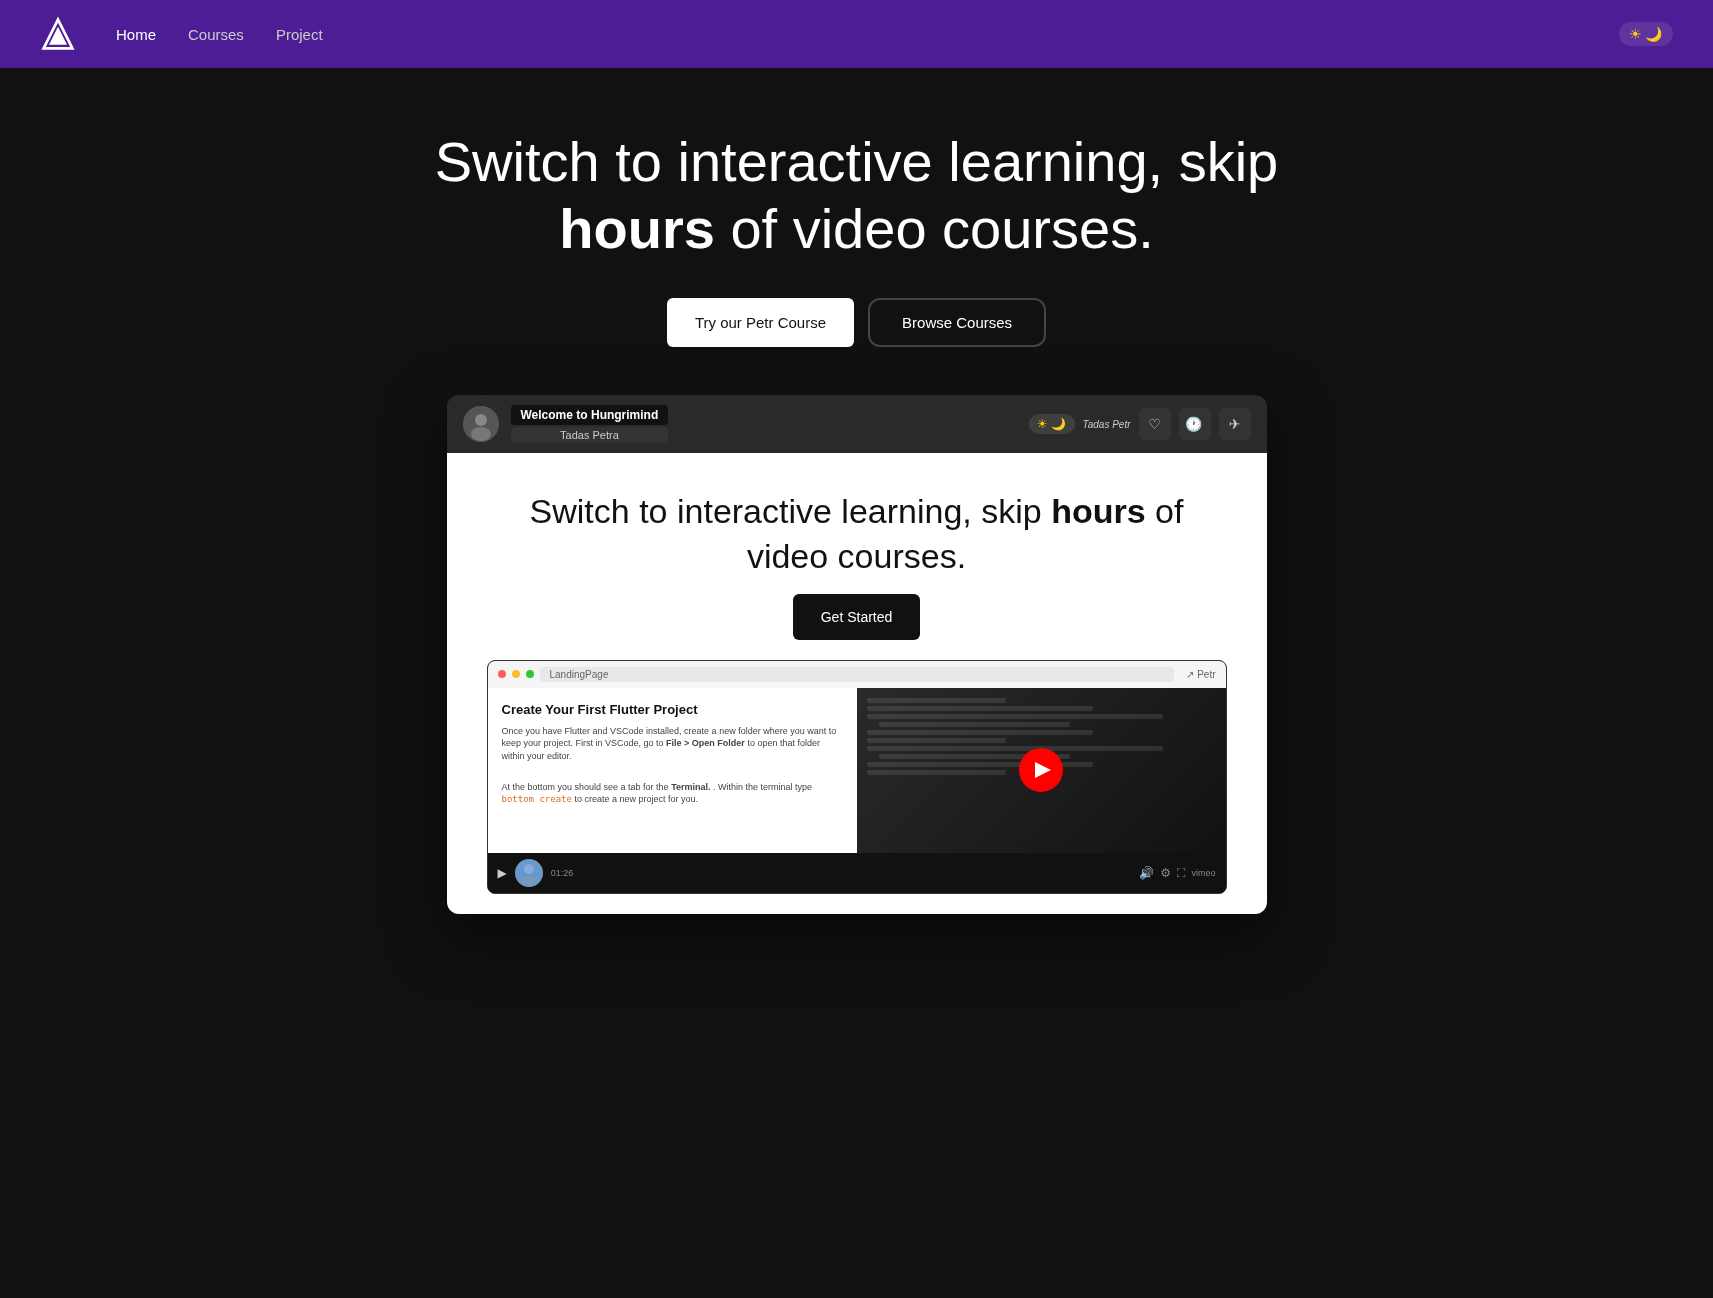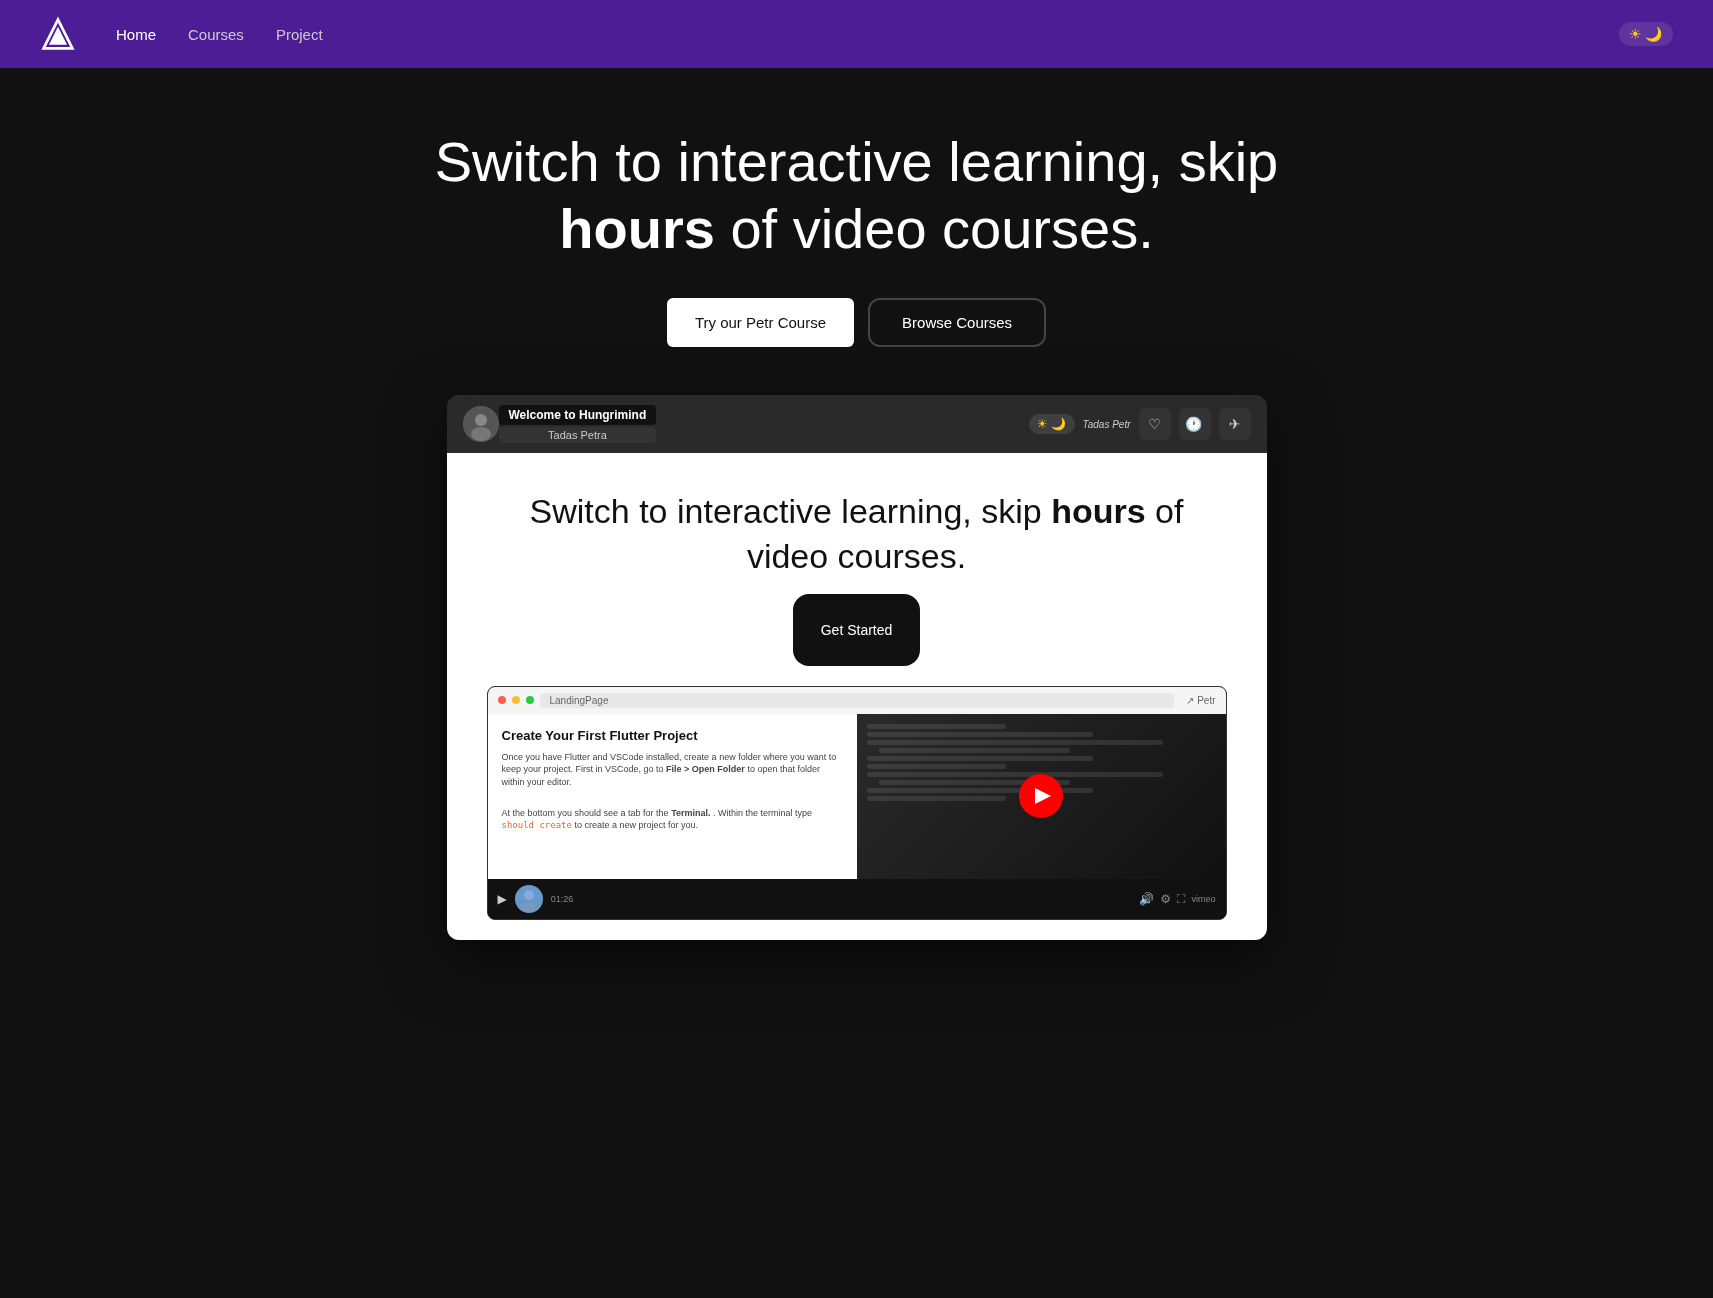--- a/index.html
+++ b/index.html
@@ -127,20 +127,21 @@
       background: #2a2a2a;
       padding: 10px 16px;
       display: flex;
       align-items: center;
       justify-content: space-between;
     }
 
     .browser-left {
       display: flex;
       align-items: center;
+      gap: 12px;
     }
 
     .browser-avatar {
       width: 36px;
       height: 36px;
       border-radius: 50%;
       background: #555;
       overflow: hidden;
       display: flex;
       align-items: center;
@@ -225,22 +226,22 @@
     }
 
     .inner-hero-title strong {
       font-weight: 800;
     }
 
     .inner-get-started {
       background: #111;
       color: #fff;
       border: none;
-      border-radius: 16px;
-      padding: 28px 28px;
+      border-radius: 6px;
+      padding: 15px 28px;
       font-size: 14px;
       cursor: pointer;
       margin-bottom: 20px;
     }
 
     
     .video-mockup {
       border-radius: 8px;
       overflow: hidden;
       background: #111;
@@ -504,21 +505,21 @@
             <p>
               <span>Once you have Flutter and VSCode installed, create a new folder where you want to keep your project. First in VSCode, go to</span>
               <strong>File &gt; Open Folder</strong>
               <span>to open that folder within your editor.</span>
             </p>
             <br>
             <p>
               <span>At the bottom you should see a tab for the</span>
               <strong> <span>Terminal</span>. </strong>
               <span>. Within the terminal type</span>
-              <span class="code-snippet">should create</span>
+              <span class="code-snippet">bottom create</span>
               <span>to create a new project for you.</span>
             </p>
           </div>
 
           <div class="video-right-panel">
             <div class="code-lines">
               <div class="code-line short"></div>
               <div class="code-line medium"></div>
               <div class="code-line long"></div>
               <div class="code-line indent"></div>

